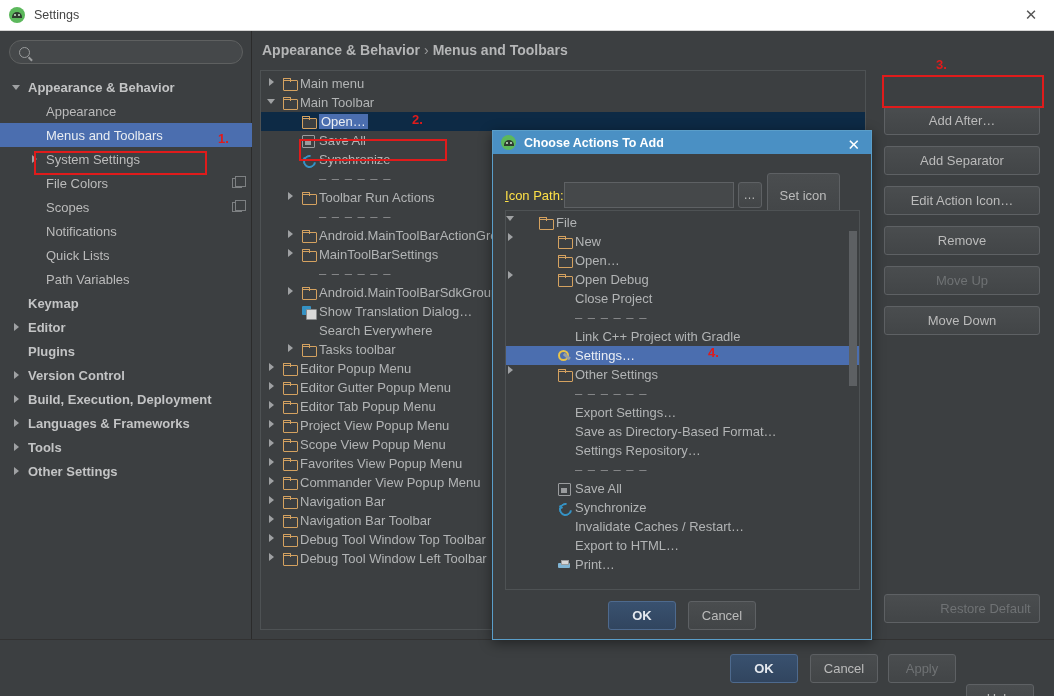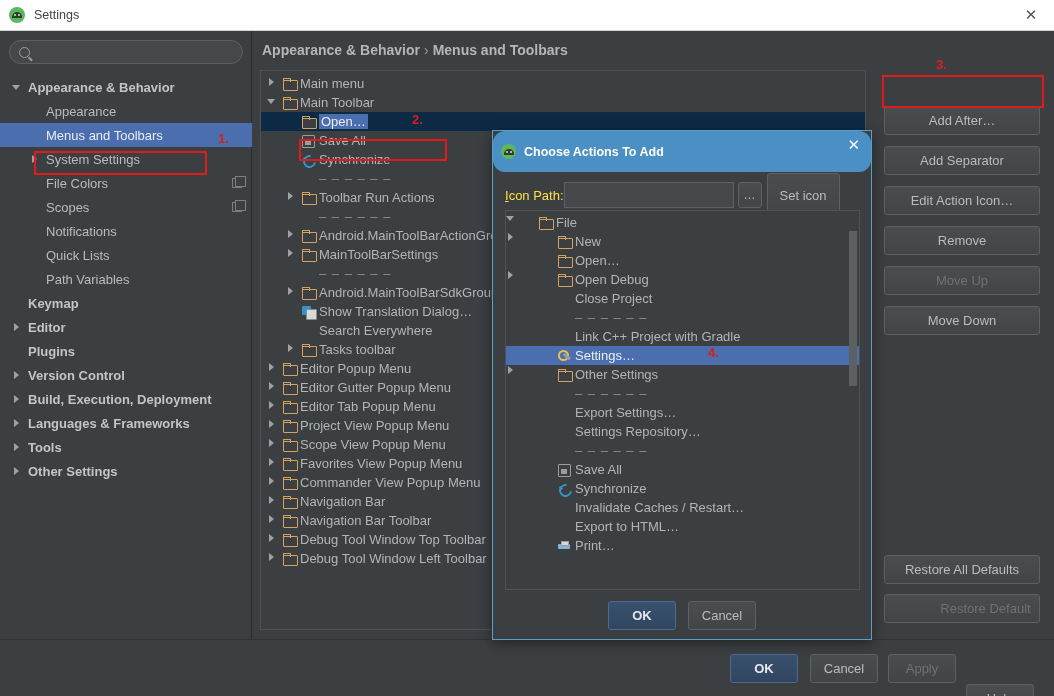--- a/index.html
+++ b/index.html
@@ -160,21 +160,21 @@
     border:1px solid #4e6a8e; color:#e4e8ee; font-weight:bold;
   }
 
   
   .dialog {
     position:absolute; left:492px; top:130px; width:380px; height:510px;
     background:#3c3f41; border:1px solid #5a9ec9;
     box-shadow:0 3px 12px rgba(0,0,0,.45);
   }
   .dlg-title {
-    height:41px; background:#4a90c4; display:flex; align-items:center; position:relative;border-radius:12px;
+    height:23px; background:#4a90c4; display:flex; align-items:center; position:relative;
   }
   .dlg-title .as-icon { margin-left:8px; width:15px;height:15px; }
   .dlg-title .txt { margin-left:8px; color:#ffffff; font-size:12.5px; font-weight:bold; }
   .dlg-title .x { position:absolute; right:11px; top:5px; color:#fff; font-size:15px; font-family:"DejaVu Sans",sans-serif; }
   .dlg-body { position:absolute; left:0; top:27px; width:378px; height:481px; }
   .iconpath-row { position:absolute; left:12px; top:15px; display:flex; align-items:center; }
   .iconpath-label { font-size:13px; color:#fde047; margin-right:0; }
   .iconpath-label u { text-decoration:underline; }
   .iconpath-input {
     width:170px; height:26px; background:#45484a; border:1px solid #5e6164;
@@ -433,21 +433,20 @@
     <div class="redbox" style="left:47px; top:108px; width:148px; height:22px;"></div>
   </div>
 
   <div class="rightpanel" id="right-buttons">
       <div class="btn" style="top: 75px;">Add After…</div>
       <div class="btn" style="top: 115px;">Add Separator</div>
       <div class="btn" style="top: 155px;">Edit Action Icon…</div>
       <div class="btn" style="top: 195px;">Remove</div>
       <div class="btn disabled" style="top: 235px;">Move Up</div>
       <div class="btn" style="top: 275px;">Move Down</div>
-      <div class="btn" style="top: 524px;">Restore All Defaults</div>
       <div class="btn disabled" style="top: 563px; padding-left: 47px;">Restore Default</div>
     </div>
   <div class="redbox" style="left:882px; top:44px; width:162px; height:33px;"></div>
 
   <div class="bottombar" id="footer-buttons">
       <div class="btn primary" style="left: 730px; width: 68px;">OK</div>
       <div class="btn" style="left: 810px; width: 68px;">Cancel</div>
       <div class="btn disabled" style="left: 888px; width: 68px;">Apply</div>
       <div class="btn" style="left: 966px; width: 68px; margin-top: 30px;">Help</div>
     </div>
@@ -520,20 +519,25 @@
             <span class="dashsep">‒ ‒ ‒ ‒ ‒ ‒</span>
           </div>
           <div class="dt-row">
             <span class="arrow" style="margin-left: 49px; margin-right: 3px;"></span>
             <span style="width: 17px; flex: 0 0 auto;"></span>
             <span class="mt-label">Export Settings…</span>
           </div>
           <div class="dt-row">
             <span class="arrow" style="margin-left: 49px; margin-right: 3px;"></span>
             <span style="width: 17px; flex: 0 0 auto;"></span>
+            <span class="mt-label">Save as Directory-Based Format…</span>
+          </div>
+          <div class="dt-row">
+            <span class="arrow" style="margin-left: 49px; margin-right: 3px;"></span>
+            <span style="width: 17px; flex: 0 0 auto;"></span>
             <span class="mt-label">Settings Repository…</span>
           </div>
           <div class="dt-row">
             <span class="arrow" style="margin-left: 49px; margin-right: 3px;"></span>
             <span style="width: 17px; flex: 0 0 auto;"></span>
             <span class="dashsep">‒ ‒ ‒ ‒ ‒ ‒</span>
           </div>
           <div class="dt-row">
             <span class="arrow" style="margin-left: 49px; margin-right: 3px;"></span>
             <span class="save-ico"></span>

